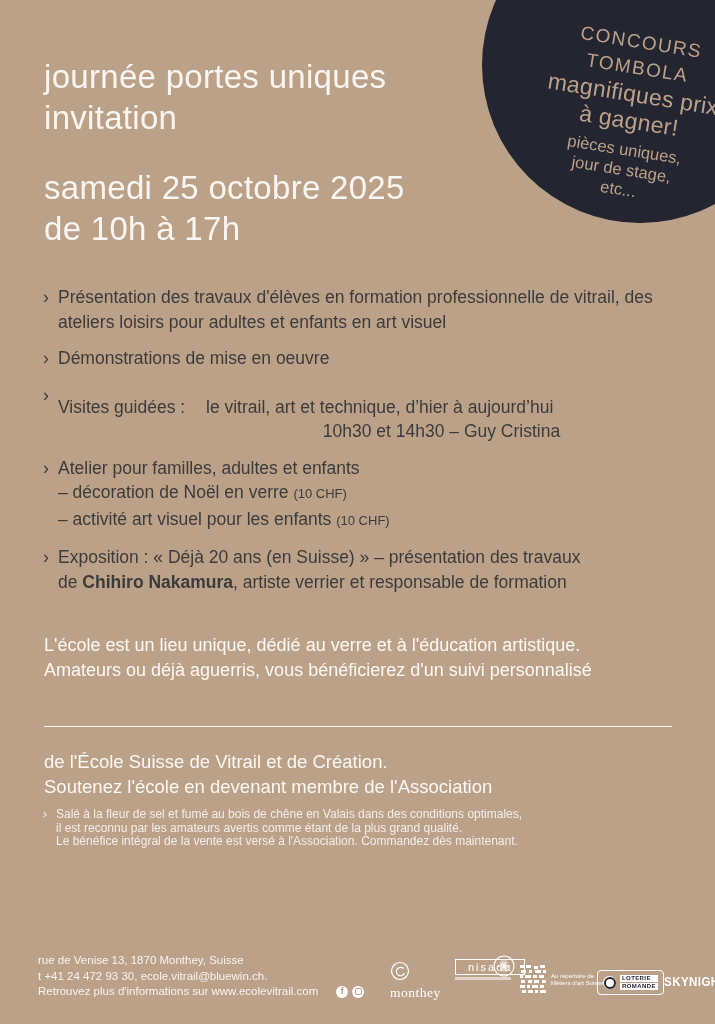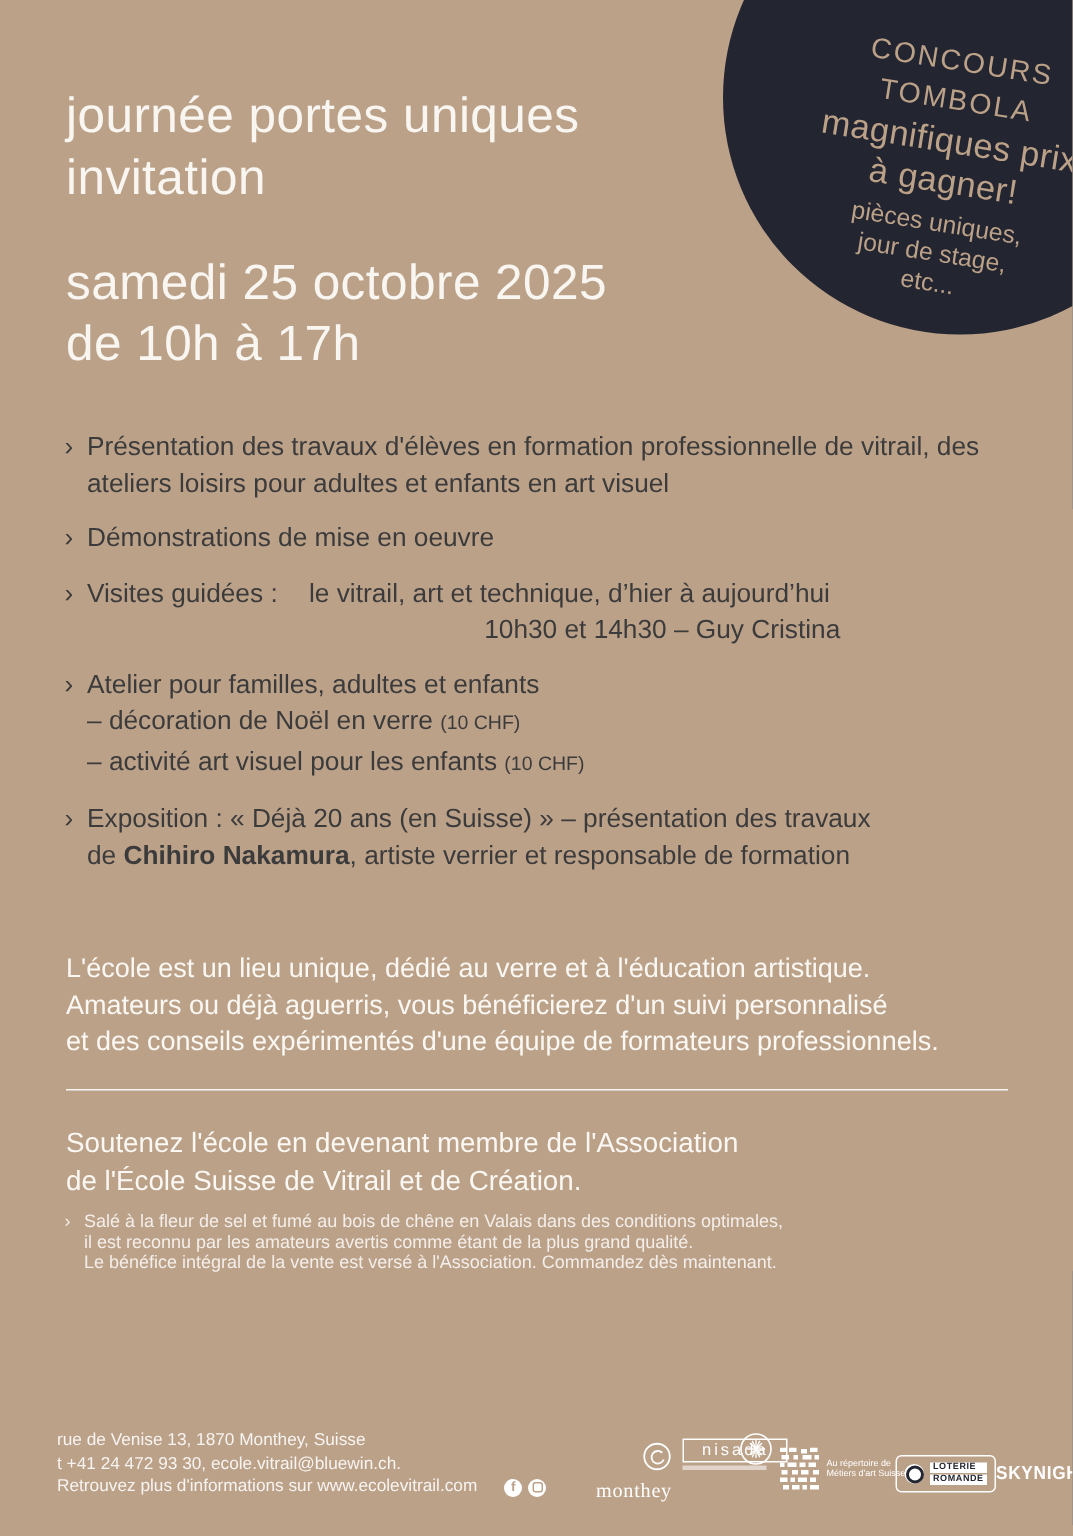--- a/index.html
+++ b/index.html
@@ -32,21 +32,21 @@
   }
   .title{top:56px;}
   .date{top:167px;}
   
   .bullets{
     position:absolute;left:43px;top:285px;width:634px;
     color:#3c3b3b;font-size:17.5px;line-height:24.5px;
   }
   .bullet-item{position:relative;padding-left:15px;margin-bottom:12px;}
   .bullet-marker{position:absolute;left:0;top:0;}
-  .visites-label{display:inline-block;width:148px;}
+  .visites-label{display:inline-block;width:148px;margin-top:12px;}
   .visites-line2{padding-left:148px;text-align:center;}
   .note{font-size:13px;}
   .bold{font-weight:bold;}
   
   .about{
     position:absolute;left:44px;top:633px;color:#fbf8f3;
     font-size:18px;line-height:24.5px;
   }
   .divider{
     position:absolute;left:44px;top:726px;width:628px;height:1px;
@@ -69,21 +69,21 @@
   .web-line{display:flex;align-items:center;gap:16px;}
   .social{display:inline-flex;gap:4px;margin-left:2px;}
   .soc{
     width:12px;height:12px;border-radius:50%;background:#fff;color:#bca189;
     display:inline-flex;align-items:center;justify-content:center;
     font-size:9px;font-weight:bold;line-height:1;
   }
   .soc .sq{width:5px;height:5px;border:1px solid #bca189;border-radius:2px;}
   
   .logo{position:absolute;color:#fff;}
-  .logo-monthey{left:390px;top:961px;width:58px;text-align:right;}
+  .logo-monthey{left:390px;top:961px;width:58px;text-align:left;}
   .logo-monthey .name{font-family:"Liberation Serif","DejaVu Serif",serif;font-size:13.5px;letter-spacing:.5px;}
   .logo-nisada{left:455px;top:955px;width:60px;}
   .nisada-box{
     display:inline-block;border:1px solid #fff;padding:1px 12px;
     font-size:11px;letter-spacing:2px;margin-top:4px;
   }
   .nisada-circle{position:absolute;right:0;top:0;}
   .nisada-tag{margin-top:2px;height:3px;width:56px;background:rgba(255,255,255,.55);}
   .logo-repertoire{left:520px;top:965px;display:flex;gap:5px;align-items:center;}
   .rep-text{font-size:6px;line-height:7px;}
@@ -164,28 +164,27 @@
       <div>
         <span>de </span><span class="bold">Chihiro Nakamura</span><span>, artiste verrier et responsable de formation</span>
       </div>
     </div>
 
   </div>
 
   <div class="about">
     <div>L'école est un lieu unique, dédié au verre et à l'éducation artistique.</div>
     <div>Amateurs ou déjà aguerris, vous bénéficierez d'un suivi personnalisé</div>
-    <div>et des conseils expérimentés d'une équipe de formateurs professionnels.</div>
   </div>
 
   <div class="divider"></div>
 
   <div class="support">
+    <div>de l'École Suisse de Vitrail et de Création.</div>
     <div>Soutenez l'école en devenant membre de l'Association</div>
-    <div>de l'École Suisse de Vitrail et de Création.</div>
   </div>
 
   <div class="salmon">
     <div class="bullet-item">
       <span class="bullet-marker">›</span>
       <div>Salé à la fleur de sel et fumé au bois de chêne en Valais dans des conditions optimales,</div>
       <div>il est reconnu par les amateurs avertis comme étant de la plus grand qualité.</div>
       <div>Le bénéfice intégral de la vente est versé à l'Association. Commandez dès maintenant.</div>
     </div>
   </div>

